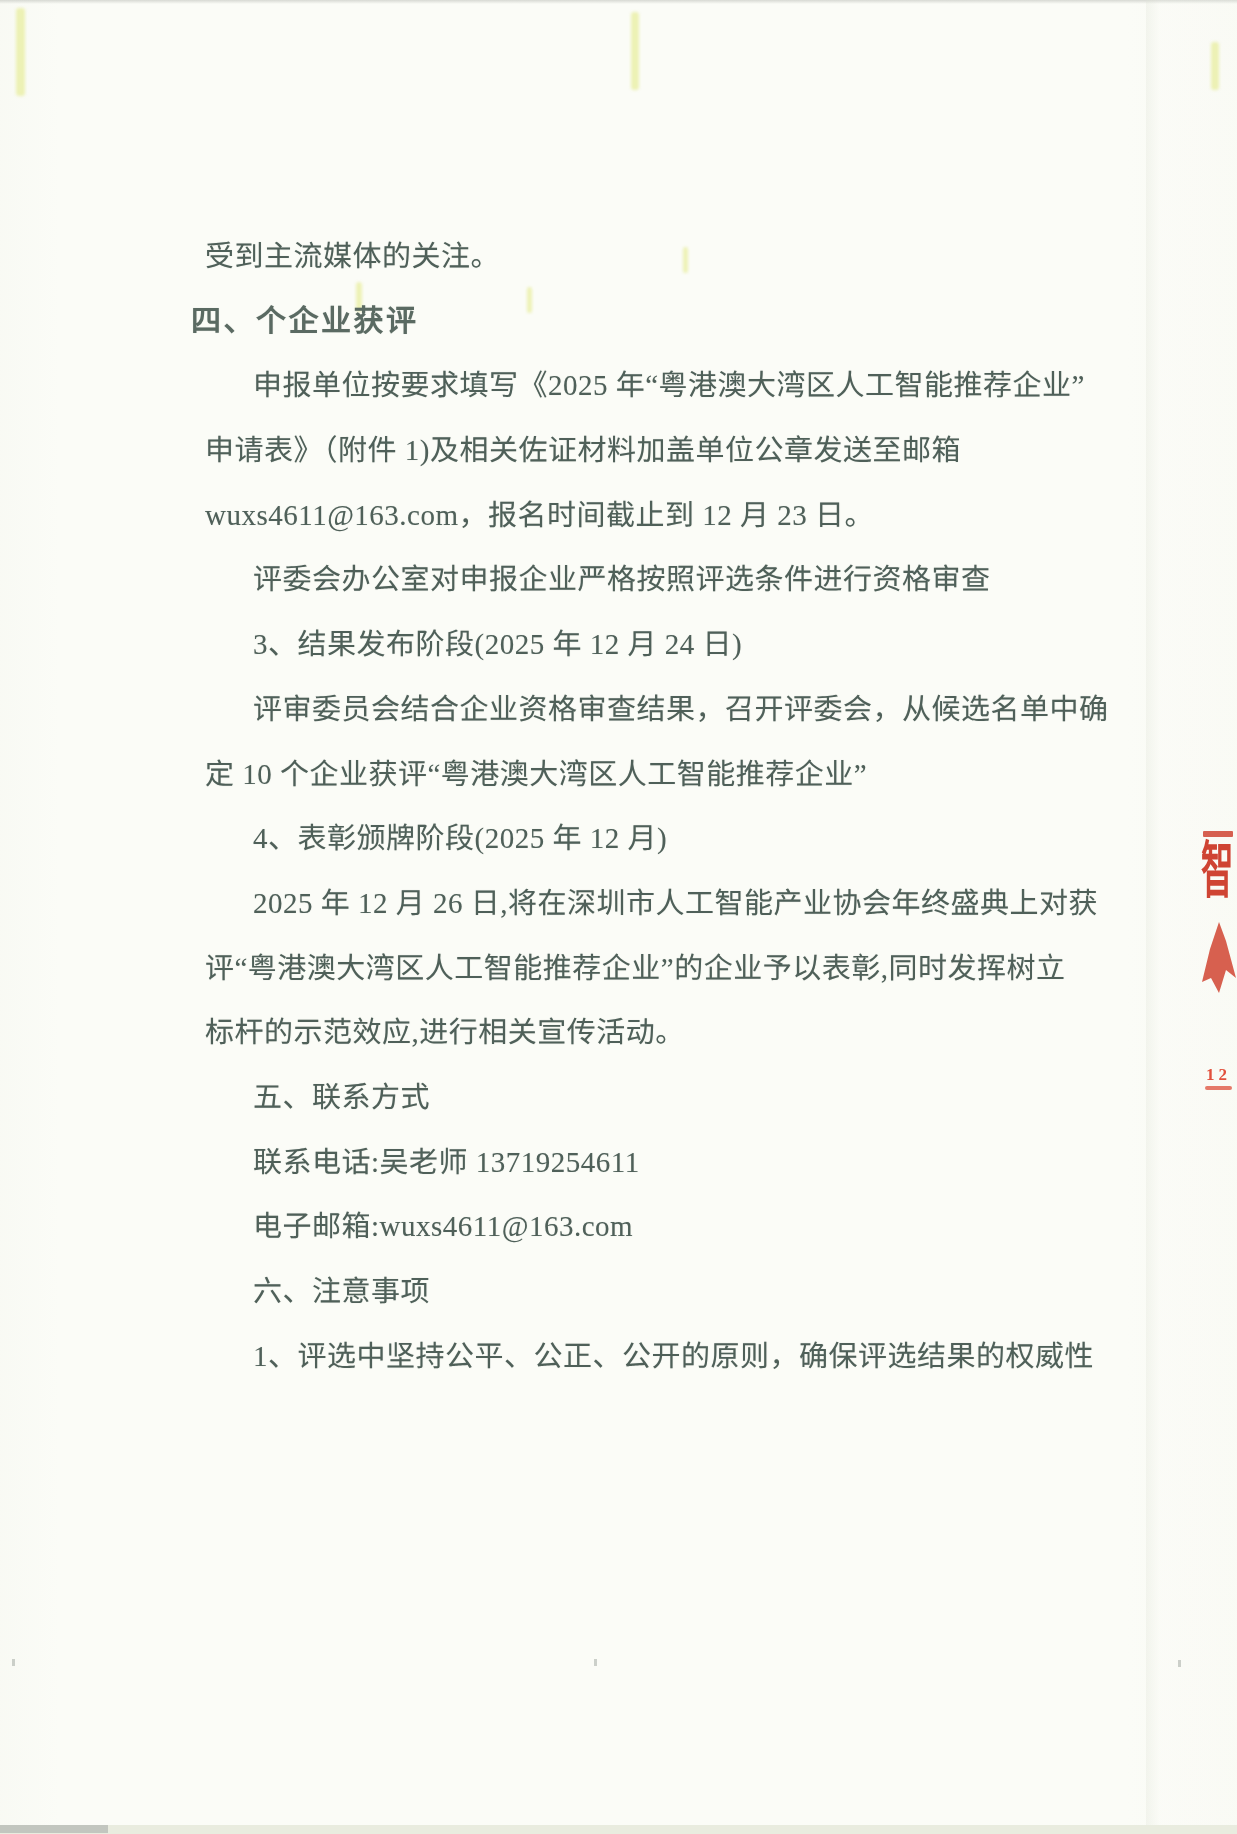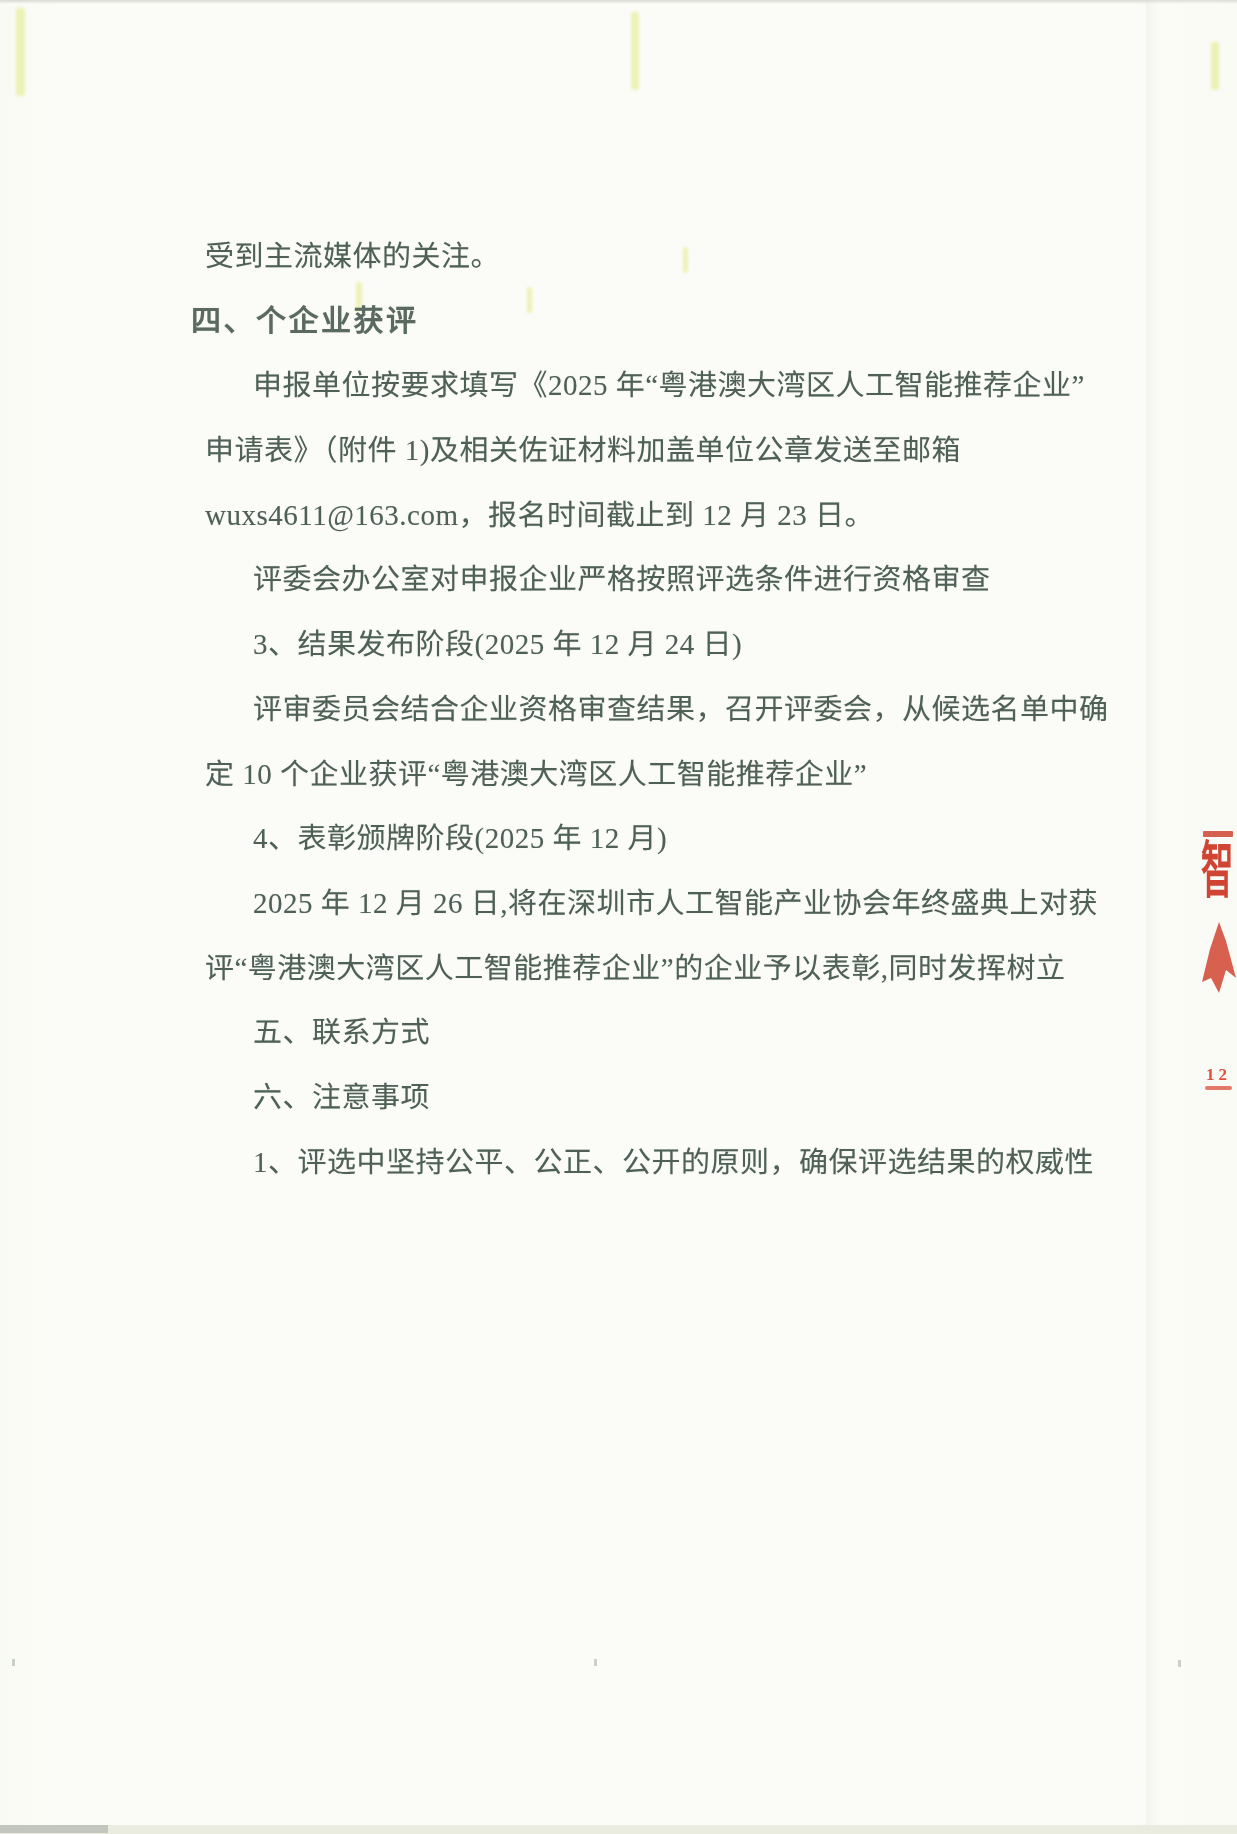--- a/index.html
+++ b/index.html
@@ -131,21 +131,24 @@
     <div class="line paragraph">申报单位按要求填写《2025 年“粤港澳大湾区人工智能推荐企业”</div>
     <div class="line continuation">申请表》（附件 1)及相关佐证材料加盖单位公章发送至邮箱</div>
     <div class="line continuation">wuxs4611@163.com，报名时间截止到 12 月 23 日。</div>
     <div class="line paragraph">评委会办公室对申报企业严格按照评选条件进行资格审查</div>
     <div class="line paragraph">3、结果发布阶段(2025 年 12 月 24 日)</div>
     <div class="line paragraph">评审委员会结合企业资格审查结果，召开评委会，从候选名单中确</div>
     <div class="line continuation">定 10 个企业获评“粤港澳大湾区人工智能推荐企业”</div>
     <div class="line paragraph">4、表彰颁牌阶段(2025 年 12 月)</div>
     <div class="line paragraph">2025 年 12 月 26 日,将在深圳市人工智能产业协会年终盛典上对获</div>
     <div class="line continuation">评“粤港澳大湾区人工智能推荐企业”的企业予以表彰,同时发挥树立</div>
+    <div class="line continuation">标杆的示范效应,进行相关宣传活动。</div>
     <div class="line paragraph">五、联系方式</div>
+    <div class="line paragraph">联系电话:吴老师 13719254611</div>
+    <div class="line paragraph">电子邮箱:wuxs4611@163.com</div>
     <div class="line paragraph">六、注意事项</div>
     <div class="line paragraph">1、评选中坚持公平、公正、公开的原则，确保评选结果的权威性</div>
   </div>
 
   <div class="stamp-bar"></div>
   <div class="stamp-char">智</div>
 
   <svg class="seal-mark" viewBox="0 0 38 78" xmlns="http://www.w3.org/2000/svg">
     <polygon points="19,1 26,20 36,57 26,49 19,72 11,57 2,61 10,28" fill="#d24a38" opacity="0.88"></polygon>
   </svg>

